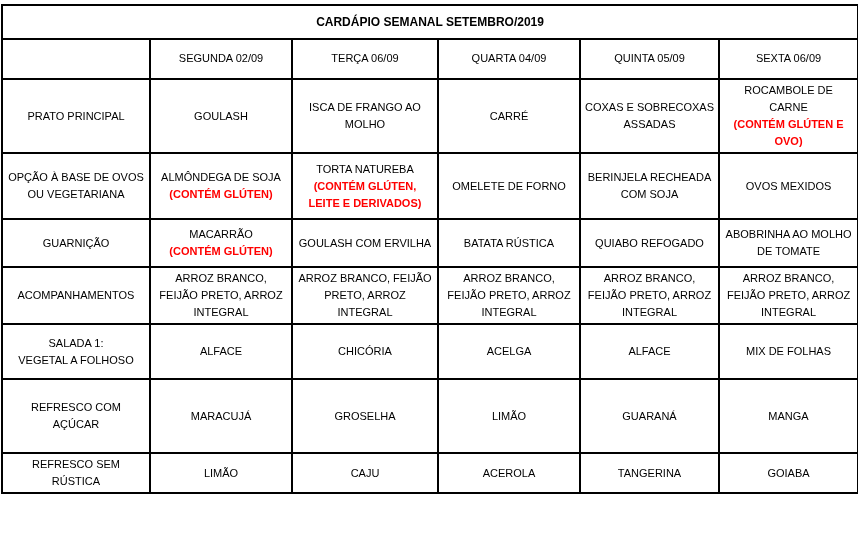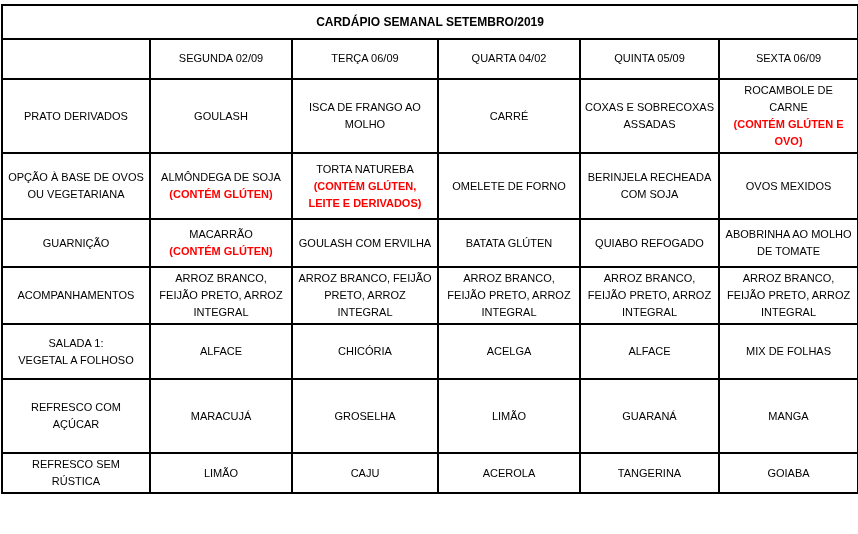--- a/index.html
+++ b/index.html
@@ -73,48 +73,48 @@
     </colgroup>
     <tbody>
       <tr class="title-row">
         <td colspan="6">CARDÁPIO SEMANAL SETEMBRO/2019</td>
       </tr>
 
       <tr class="head-row">
         <td></td>
         <th>SEGUNDA 02/09</th>
         <th>TERÇA 06/09</th>
-        <th>QUARTA 04/02</th>
+        <th>QUARTA 04/09</th>
         <th>QUINTA 05/09</th>
         <th>SEXTA 06/09</th>
       </tr>
 
       <tr>
-        <th>PRATO DERIVADOS</th>
+        <th>PRATO PRINCIPAL</th>
         <td><span>GOULASH</span></td>
         <td><span>ISCA DE FRANGO AO MOLHO</span></td>
         <td><span>CARRÉ</span></td>
         <td><span>COXAS E SOBRECOXAS ASSADAS</span></td>
         <td><span>ROCAMBOLE DE CARNE</span><span class="warn">(CONTÉM GLÚTEN E OVO)</span></td>
       </tr>
 
       <tr>
         <th>OPÇÃO À BASE DE OVOS OU VEGETARIANA</th>
         <td><span>ALMÔNDEGA DE SOJA</span><span class="warn">(CONTÉM GLÚTEN)</span></td>
         <td><span>TORTA NATUREBA</span><span class="warn">(CONTÉM GLÚTEN, LEITE E DERIVADOS)</span></td>
         <td><span>OMELETE DE FORNO</span></td>
         <td><span>BERINJELA RECHEADA COM SOJA</span></td>
         <td><span>OVOS MEXIDOS</span></td>
       </tr>
 
       <tr>
         <th>GUARNIÇÃO</th>
         <td><span>MACARRÃO</span><span class="warn">(CONTÉM GLÚTEN)</span></td>
         <td><span>GOULASH COM ERVILHA</span></td>
-        <td><span>BATATA GLÚTEN</span></td>
+        <td><span>BATATA RÚSTICA</span></td>
         <td><span>QUIABO REFOGADO</span></td>
         <td><span>ABOBRINHA AO MOLHO DE TOMATE</span></td>
       </tr>
 
       <tr>
         <th>ACOMPANHAMENTOS</th>
         <td><span>ARROZ BRANCO, FEIJÃO PRETO, ARROZ INTEGRAL</span></td>
         <td><span>ARROZ BRANCO, FEIJÃO PRETO, ARROZ INTEGRAL</span></td>
         <td><span>ARROZ BRANCO, FEIJÃO PRETO, ARROZ INTEGRAL</span></td>
         <td><span>ARROZ BRANCO, FEIJÃO PRETO, ARROZ INTEGRAL</span></td>

